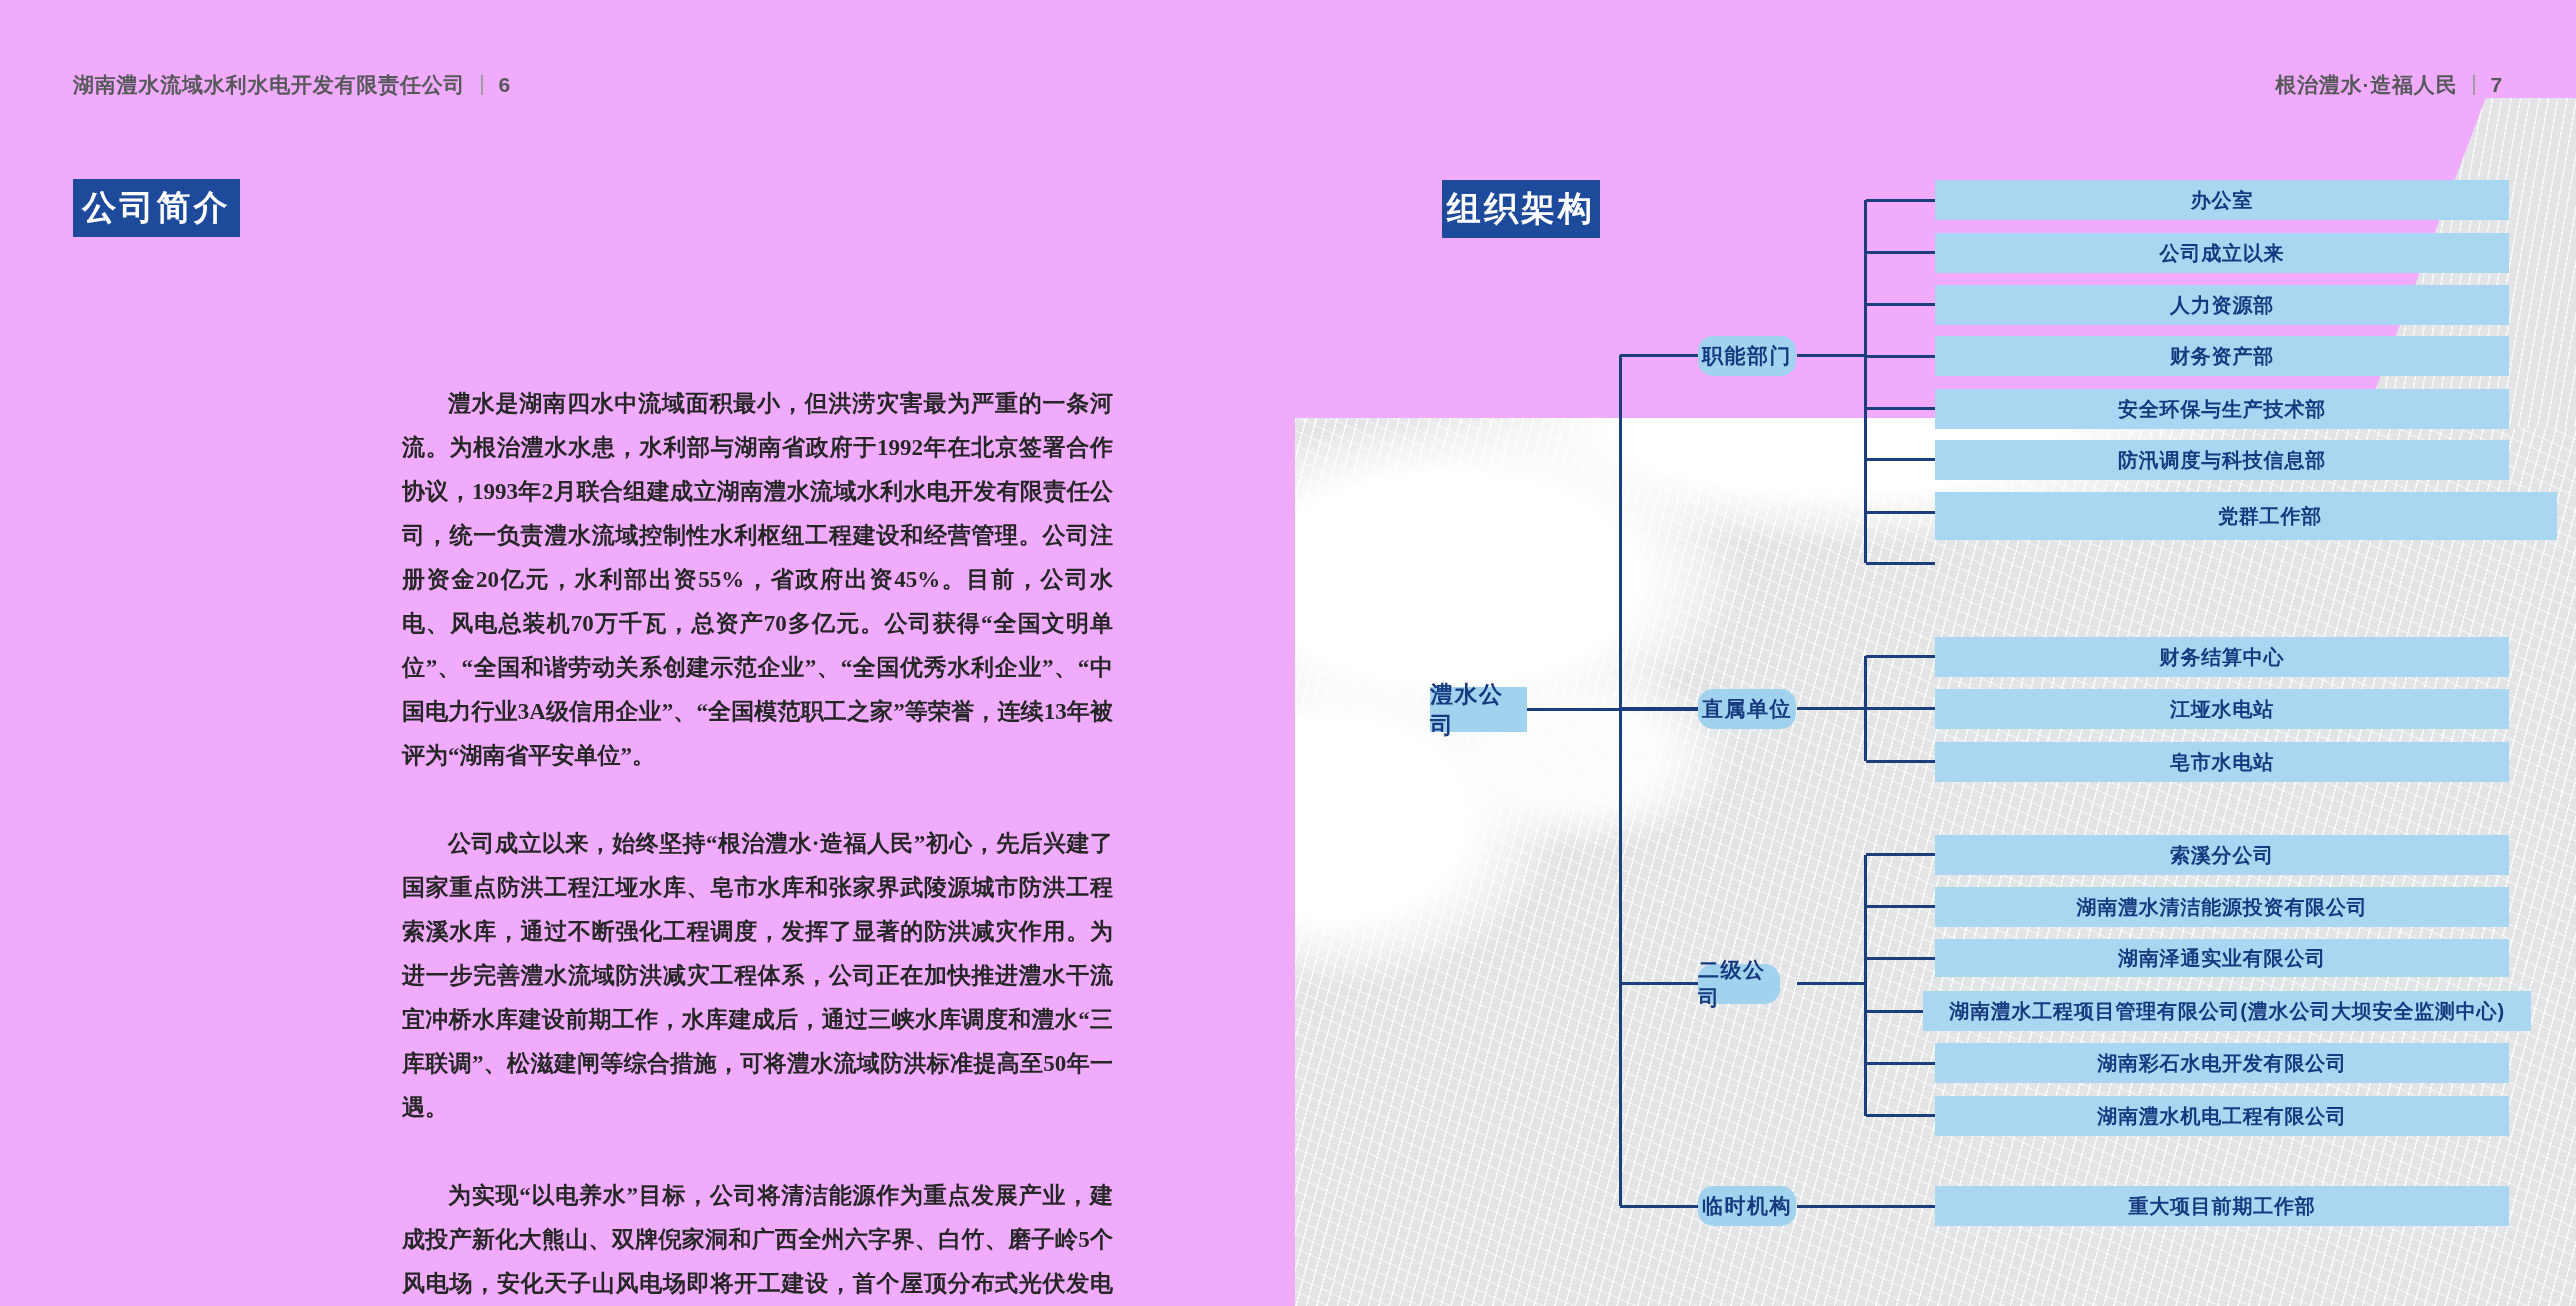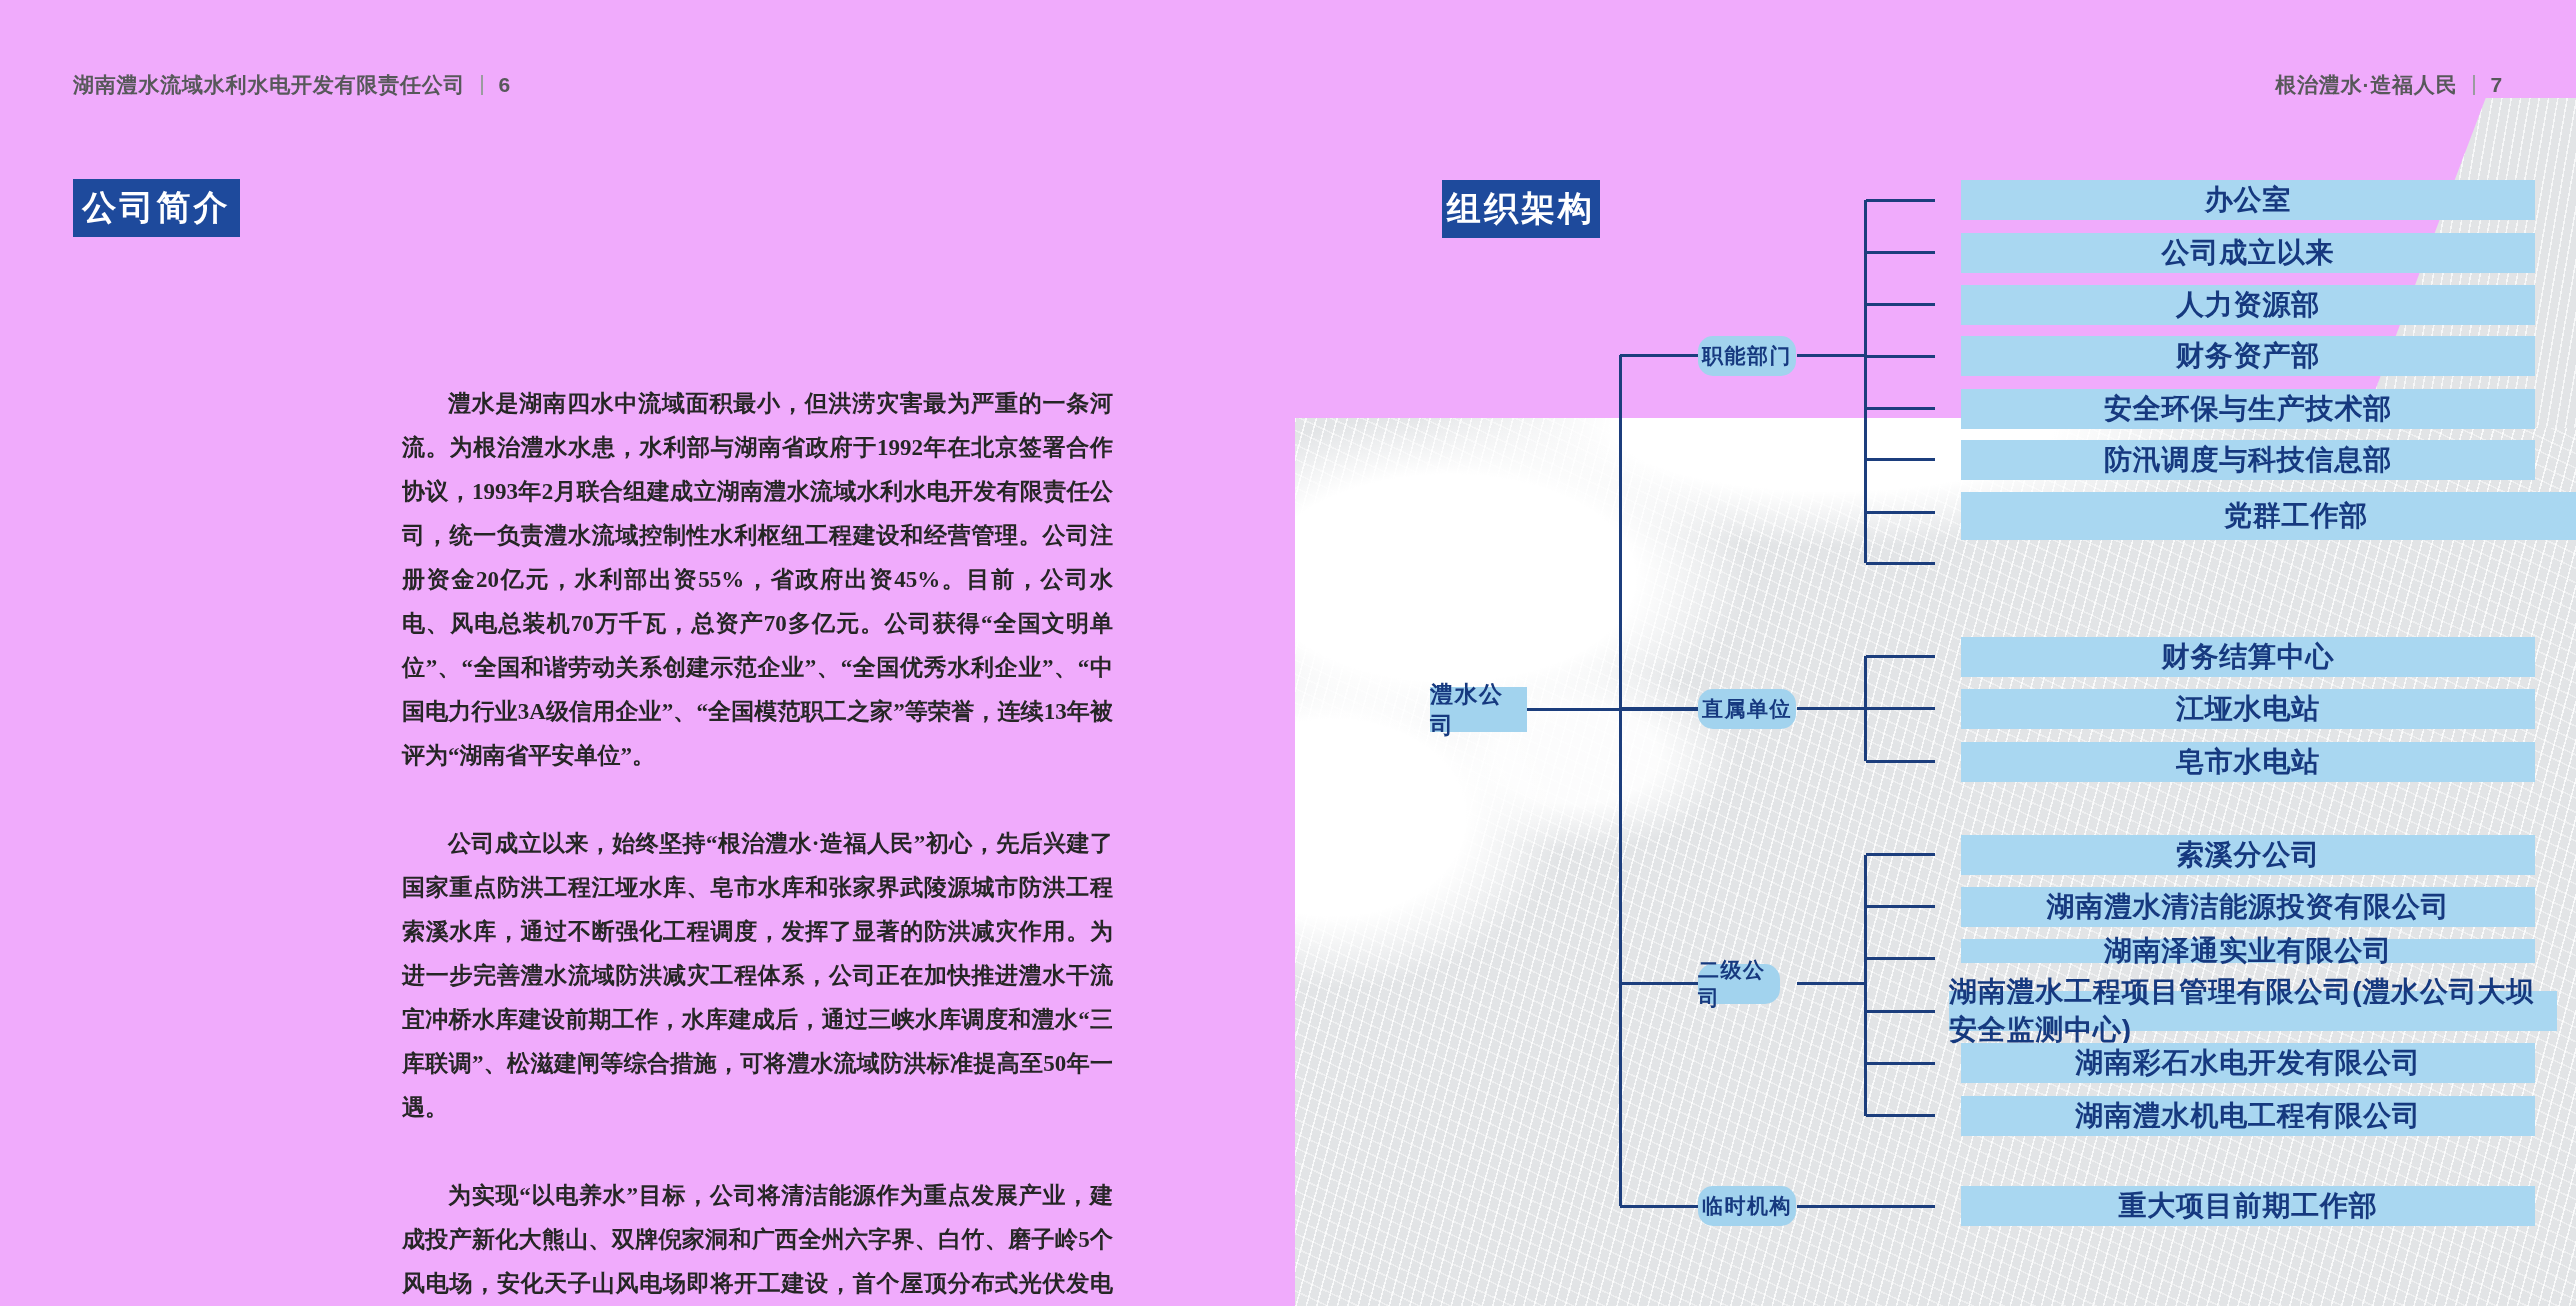--- a/index.html
+++ b/index.html
@@ -55,21 +55,21 @@
       var(--wm-gray,#e2e4e6);
   }
   
   #orgchart{position:absolute;left:0;top:0;width:2576px;height:1306px;z-index:1;}
   .org-node{
     position:absolute;display:flex;align-items:center;justify-content:center;
     font-weight:bold;color:var(--navy,#16397f);
   }
   .org-root{background:var(--node-blue,#a2d3ee);font-size:23px;letter-spacing:1.5px;}
   .org-cat{background:var(--node-blue,#a2d3ee);font-size:21px;letter-spacing:1.5px;border-radius:15px;}
-  .org-bar{background:var(--bar-blue,#a9d7f1);font-size:28px;letter-spacing:0.8px;margin-left:26px;}
+  .org-bar{background:var(--bar-blue,#a9d7f1);font-size:20px;letter-spacing:0.8px;}
   .ln{position:absolute;background:var(--line-navy,#1c3e7d);}
 </style>
 </head>
 <body>
 
 <div id="screen" style="--title-blue: #1e4a9c; --node-blue: #a2d3ee; --bar-blue: #a9d7f1; --navy: #16397f; --line-navy: #1c3e7d; --header-gray: #57585a; --wm-gray: #e2e4e6;">
 
   <section>
     <div class="pg-header left">
       <span>湖南澧水流域水利水电开发有限责任公司</span><span class="hdiv"></span><span>6</span>
@@ -136,21 +136,21 @@
         <div class="ln" style="left: 1797px; top: 982px; width: 69px; height: 3.1px;"></div>
         <div class="ln" style="left: 1864px; top: 855px; width: 3.1px; height: 261px;"></div>
         <div class="ln" style="left: 1866px; top: 853px; width: 69px; height: 3.1px;"></div>
         <div class="ln" style="left: 1866px; top: 905px; width: 69px; height: 3.1px;"></div>
         <div class="ln" style="left: 1866px; top: 957px; width: 69px; height: 3.1px;"></div>
         <div class="ln" style="left: 1866px; top: 1010px; width: 69px; height: 3.1px;"></div>
         <div class="ln" style="left: 1866px; top: 1062px; width: 69px; height: 3.1px;"></div>
         <div class="ln" style="left: 1866px; top: 1114px; width: 69px; height: 3.1px;"></div>
         <div class="org-node org-bar" style="left: 1935px; top: 835px; width: 574px; height: 40px;">索溪分公司</div>
         <div class="org-node org-bar" style="left: 1935px; top: 887px; width: 574px; height: 40px;">湖南澧水清洁能源投资有限公司</div>
-        <div class="org-node org-bar" style="left: 1935px; top: 939px; width: 574px; height: 24px;">湖南泽通实业有限公司</div>
+        <div class="org-node org-bar" style="left: 1935px; top: 939px; width: 574px; height: 38px;">湖南泽通实业有限公司</div>
         <div class="org-node org-bar" style="left: 1923px; top: 991px; width: 608px; height: 40px;">湖南澧水工程项目管理有限公司(澧水公司大坝安全监测中心)</div>
         <div class="org-node org-bar" style="left: 1935px; top: 1043px; width: 574px; height: 40px;">湖南彩石水电开发有限公司</div>
         <div class="org-node org-bar" style="left: 1935px; top: 1096px; width: 574px; height: 40px;">湖南澧水机电工程有限公司</div>
         <div class="ln" style="left: 1620px; top: 1205px; width: 78px; height: 3.1px;"></div>
         <div class="org-node org-cat" style="left: 1698px; top: 1186px; width: 98px; height: 40px;">临时机构</div>
         <div class="ln" style="left: 1797px; top: 1205px; width: 138px; height: 3.1px;"></div>
         <div class="org-node org-bar" style="left: 1935px; top: 1186px; width: 574px; height: 40px;">重大项目前期工作部</div>
       </div>
   </section>
 </div>

